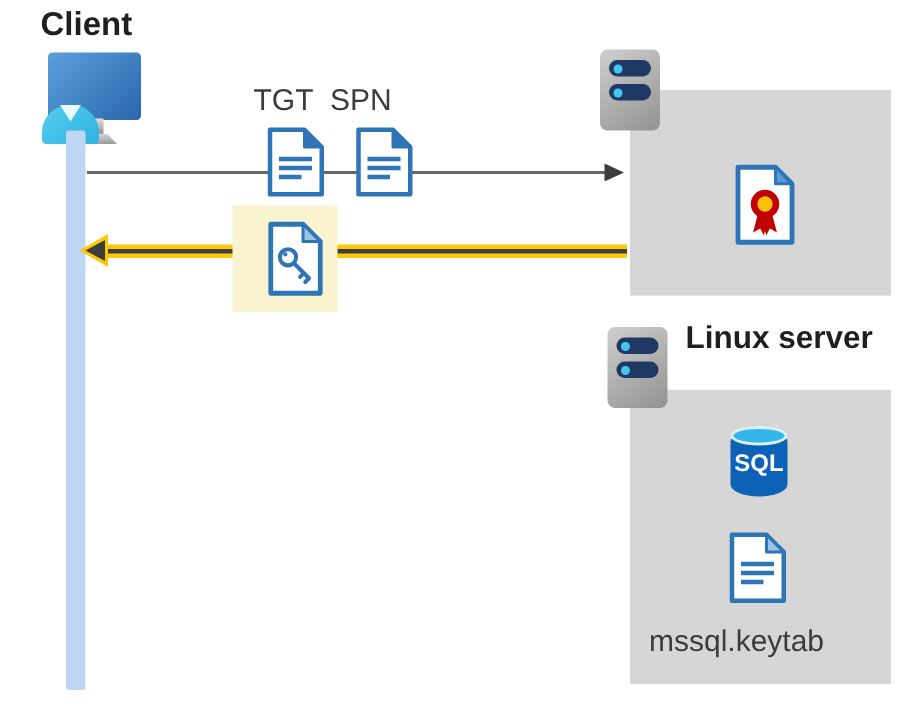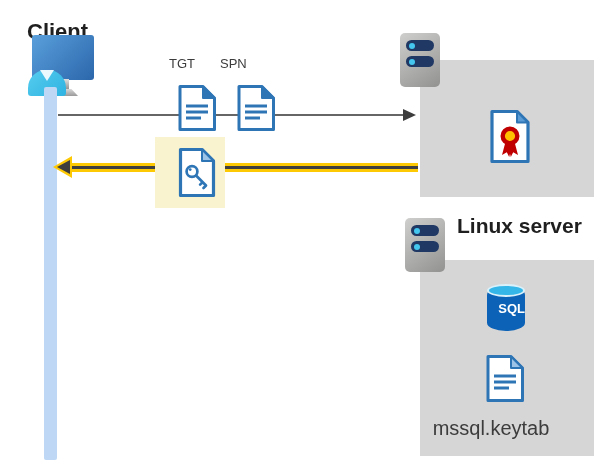--- a/index.html
+++ b/index.html
@@ -5,24 +5,24 @@
   * { margin:0; padding:0; box-sizing:border-box; }
   html,body { background:#ffffff; }
   body { font-family:"Liberation Sans","DejaVu Sans",sans-serif; }
   #stage {
     position:relative; width:600px; height:468px; background:#ffffff; overflow:hidden;
   }
   .abs { position:absolute; }
 
   
   .title { font-weight:bold; color:#1f1f1f; font-size:21px; line-height:26px; }
-  .client-title { left:27px; top:3px; font-size:22px;margin-top:16px; }
+  .client-title { left:27px; top:3px; font-size:22px; }
   .dc-title { left:455px; top:7px; width:140px; }
   .ls-title { left:457px; top:213px; white-space:nowrap; }
-  .ticket-label { font-size:13px; color:#3c3c3c; top:56px; }
+  .ticket-label { font-size:20px; color:#3c3c3c; top:56px; }
   .tgt-label { left:169px; }
   .spn-label { left:220px; }
   .keytab-label { left:404px; top:417px; width:174px; text-align:center; font-size:20px; color:#3c3c3c; }
 
   
   .monitor { left:32px; top:35px; width:62px; height:45px; border-radius:3px;
              background:linear-gradient(135deg,#5aa0dc 0%,#2b66ab 100%); }
   .monitor-neck { left:57px; top:79px; width:12px; height:11px;
              background:linear-gradient(180deg,#e0e0e0,#8f8f8f); }
   .monitor-base { left:48px; top:89px; width:30px; height:7px;
@@ -80,22 +80,22 @@
   .doc-cert { left:489px; top:109px; width:42px; height:55px; }
   .doc-keytab { left:485px; top:354px; width:40px; height:49px; }
   .doc-svg { display:block; width:100%; height:100%; }
 
   
   .sql-icon { left:487px; top:284px; width:38px; height:47px; }
   .sql-body { position:absolute; top:6px; left:0; right:0; bottom:0; background:#0c62b6;
               border-radius:5px 5px 50% 50% / 5px 5px 20% 20%; }
   .sql-top  { position:absolute; top:0; left:0; width:38px; height:13px; border-radius:50%;
               background:#35b6e8; border:2px solid #d9f1fb; }
-  .sql-text { position:absolute; top:17px; left:0; width:100%; text-align:right;
-              color:#ffffff; font-weight:bold; font-size:13px; }
+  .sql-text { position:absolute; top:17px; left:0; width:100%; text-align:center;
+              color:#ffffff; font-weight:bold; font-size:16px; }
 </style>
 </head>
 <body>
 
 <div id="stage">
 
   <div class="abs title client-title">Client</div>
   <div class="abs person-head"></div>
   <div class="abs monitor"></div>
   <div class="abs monitor-neck"></div>

